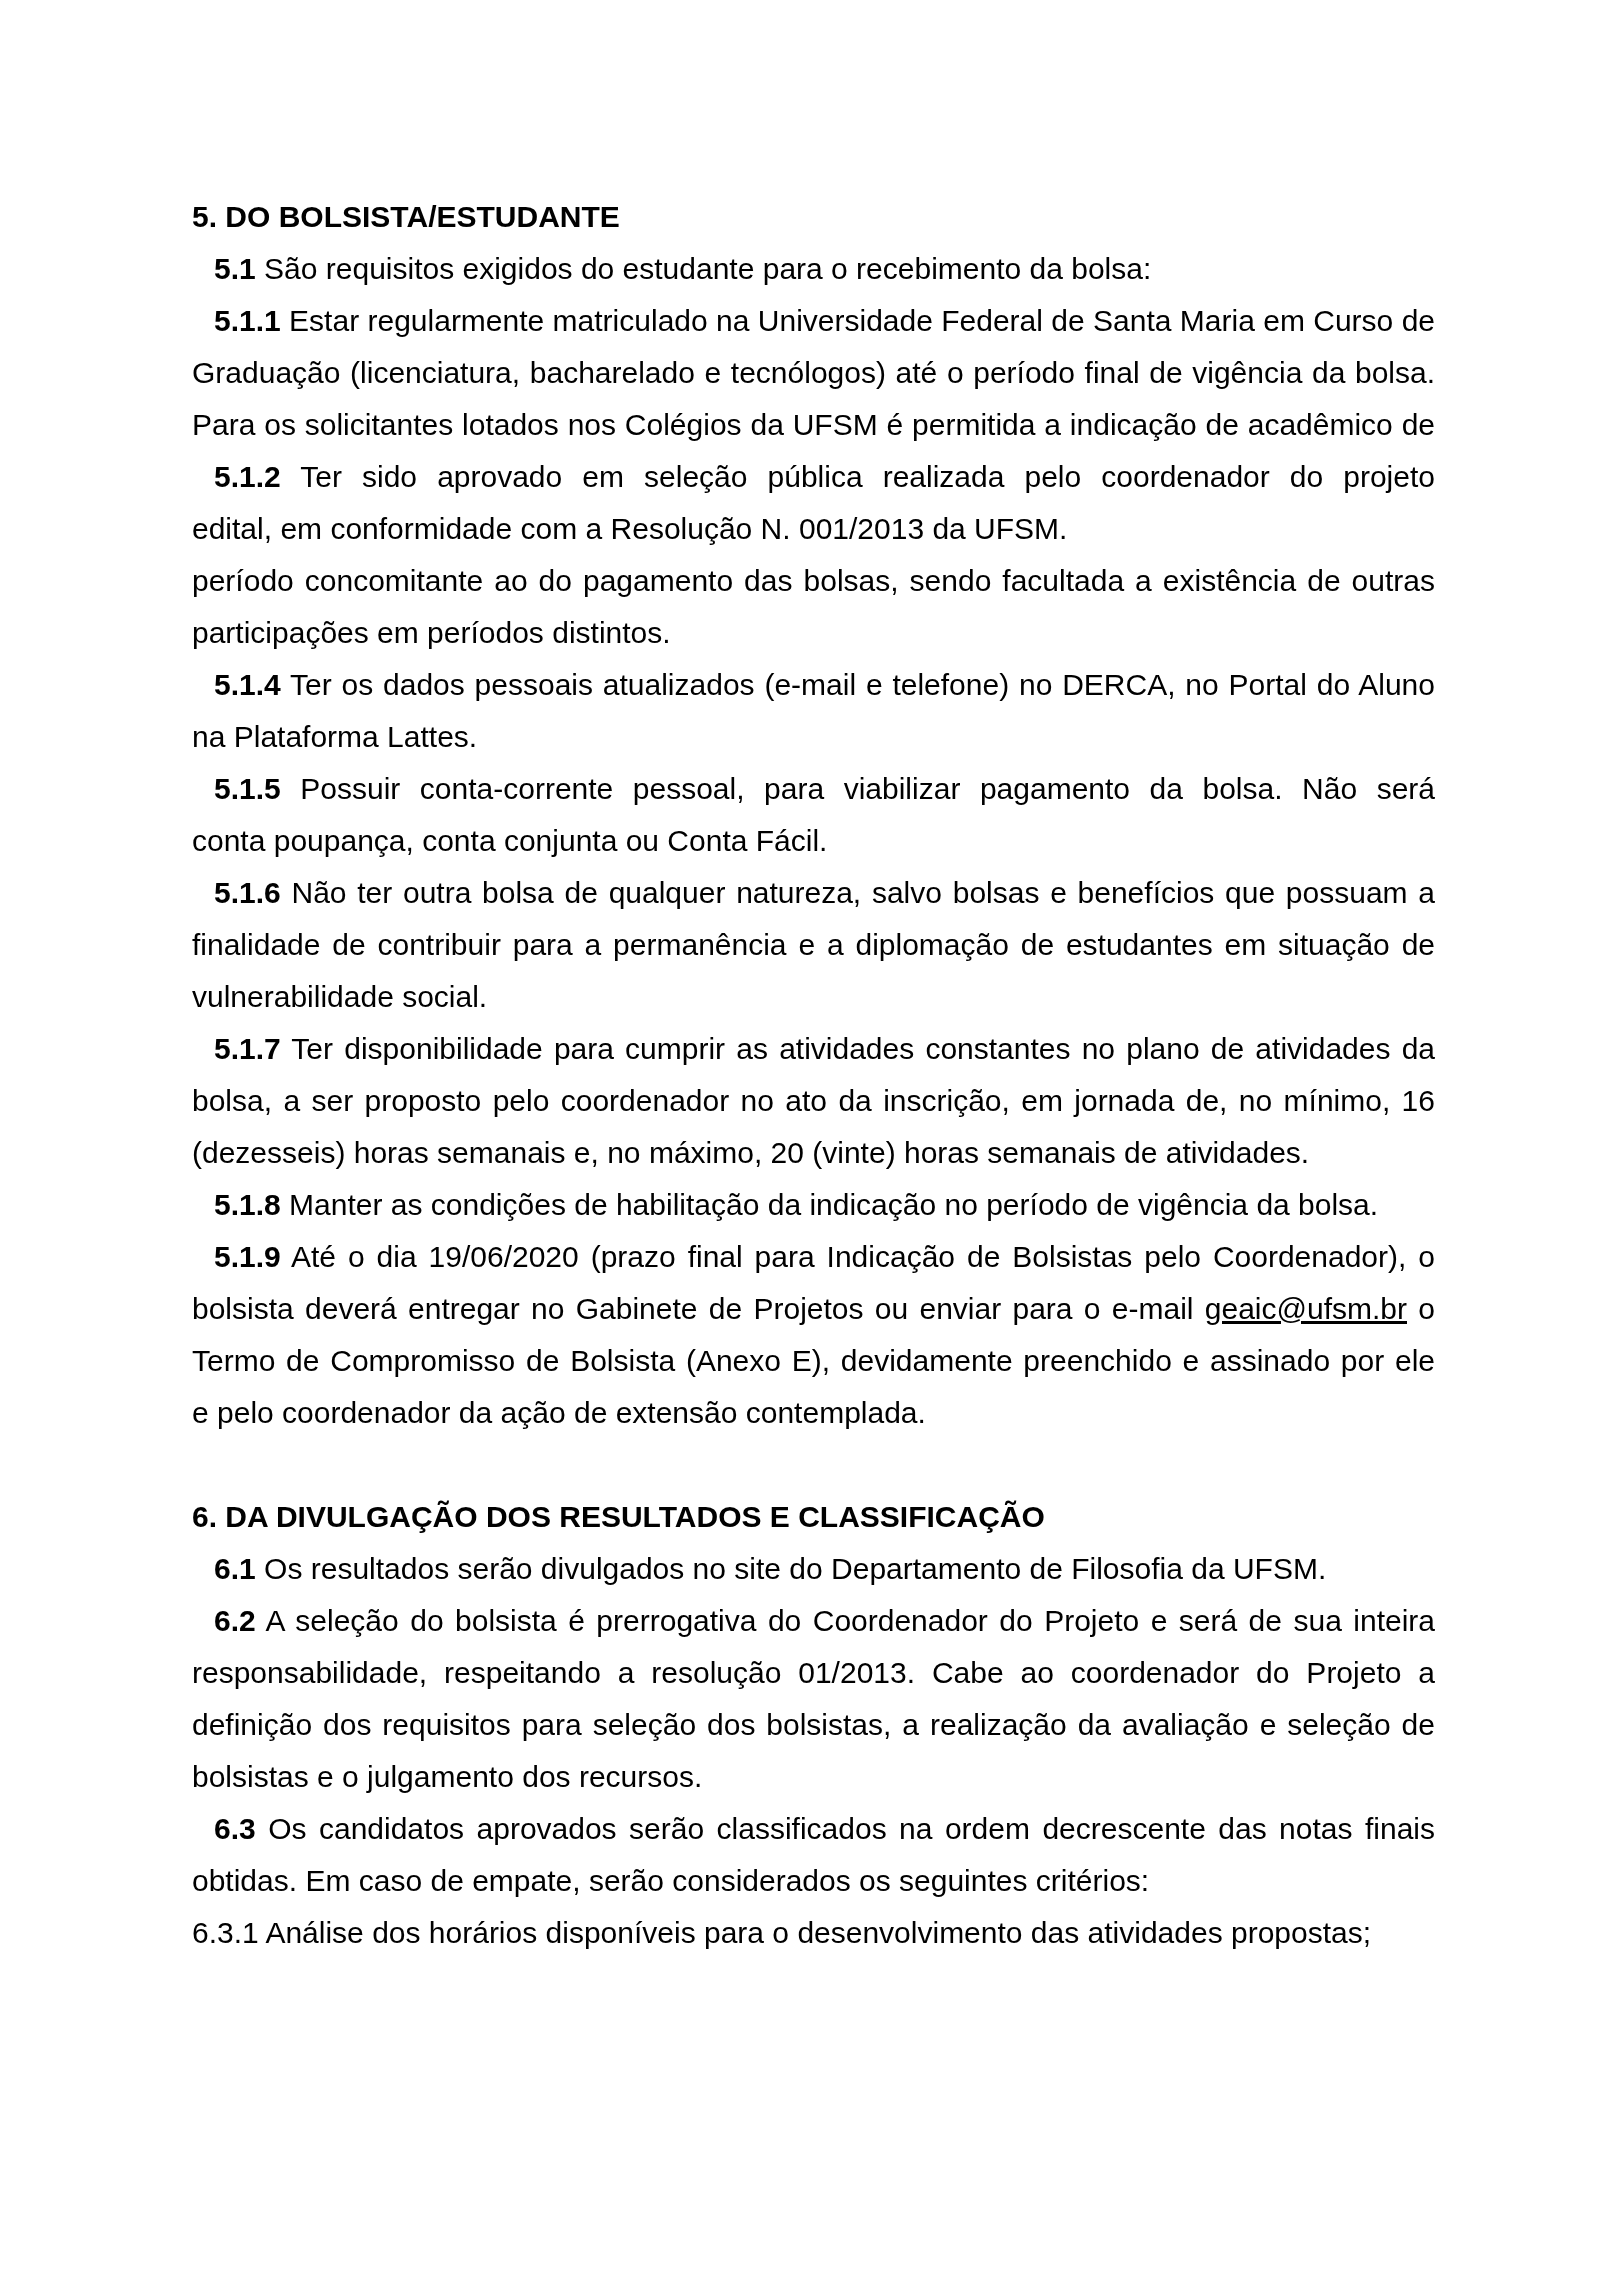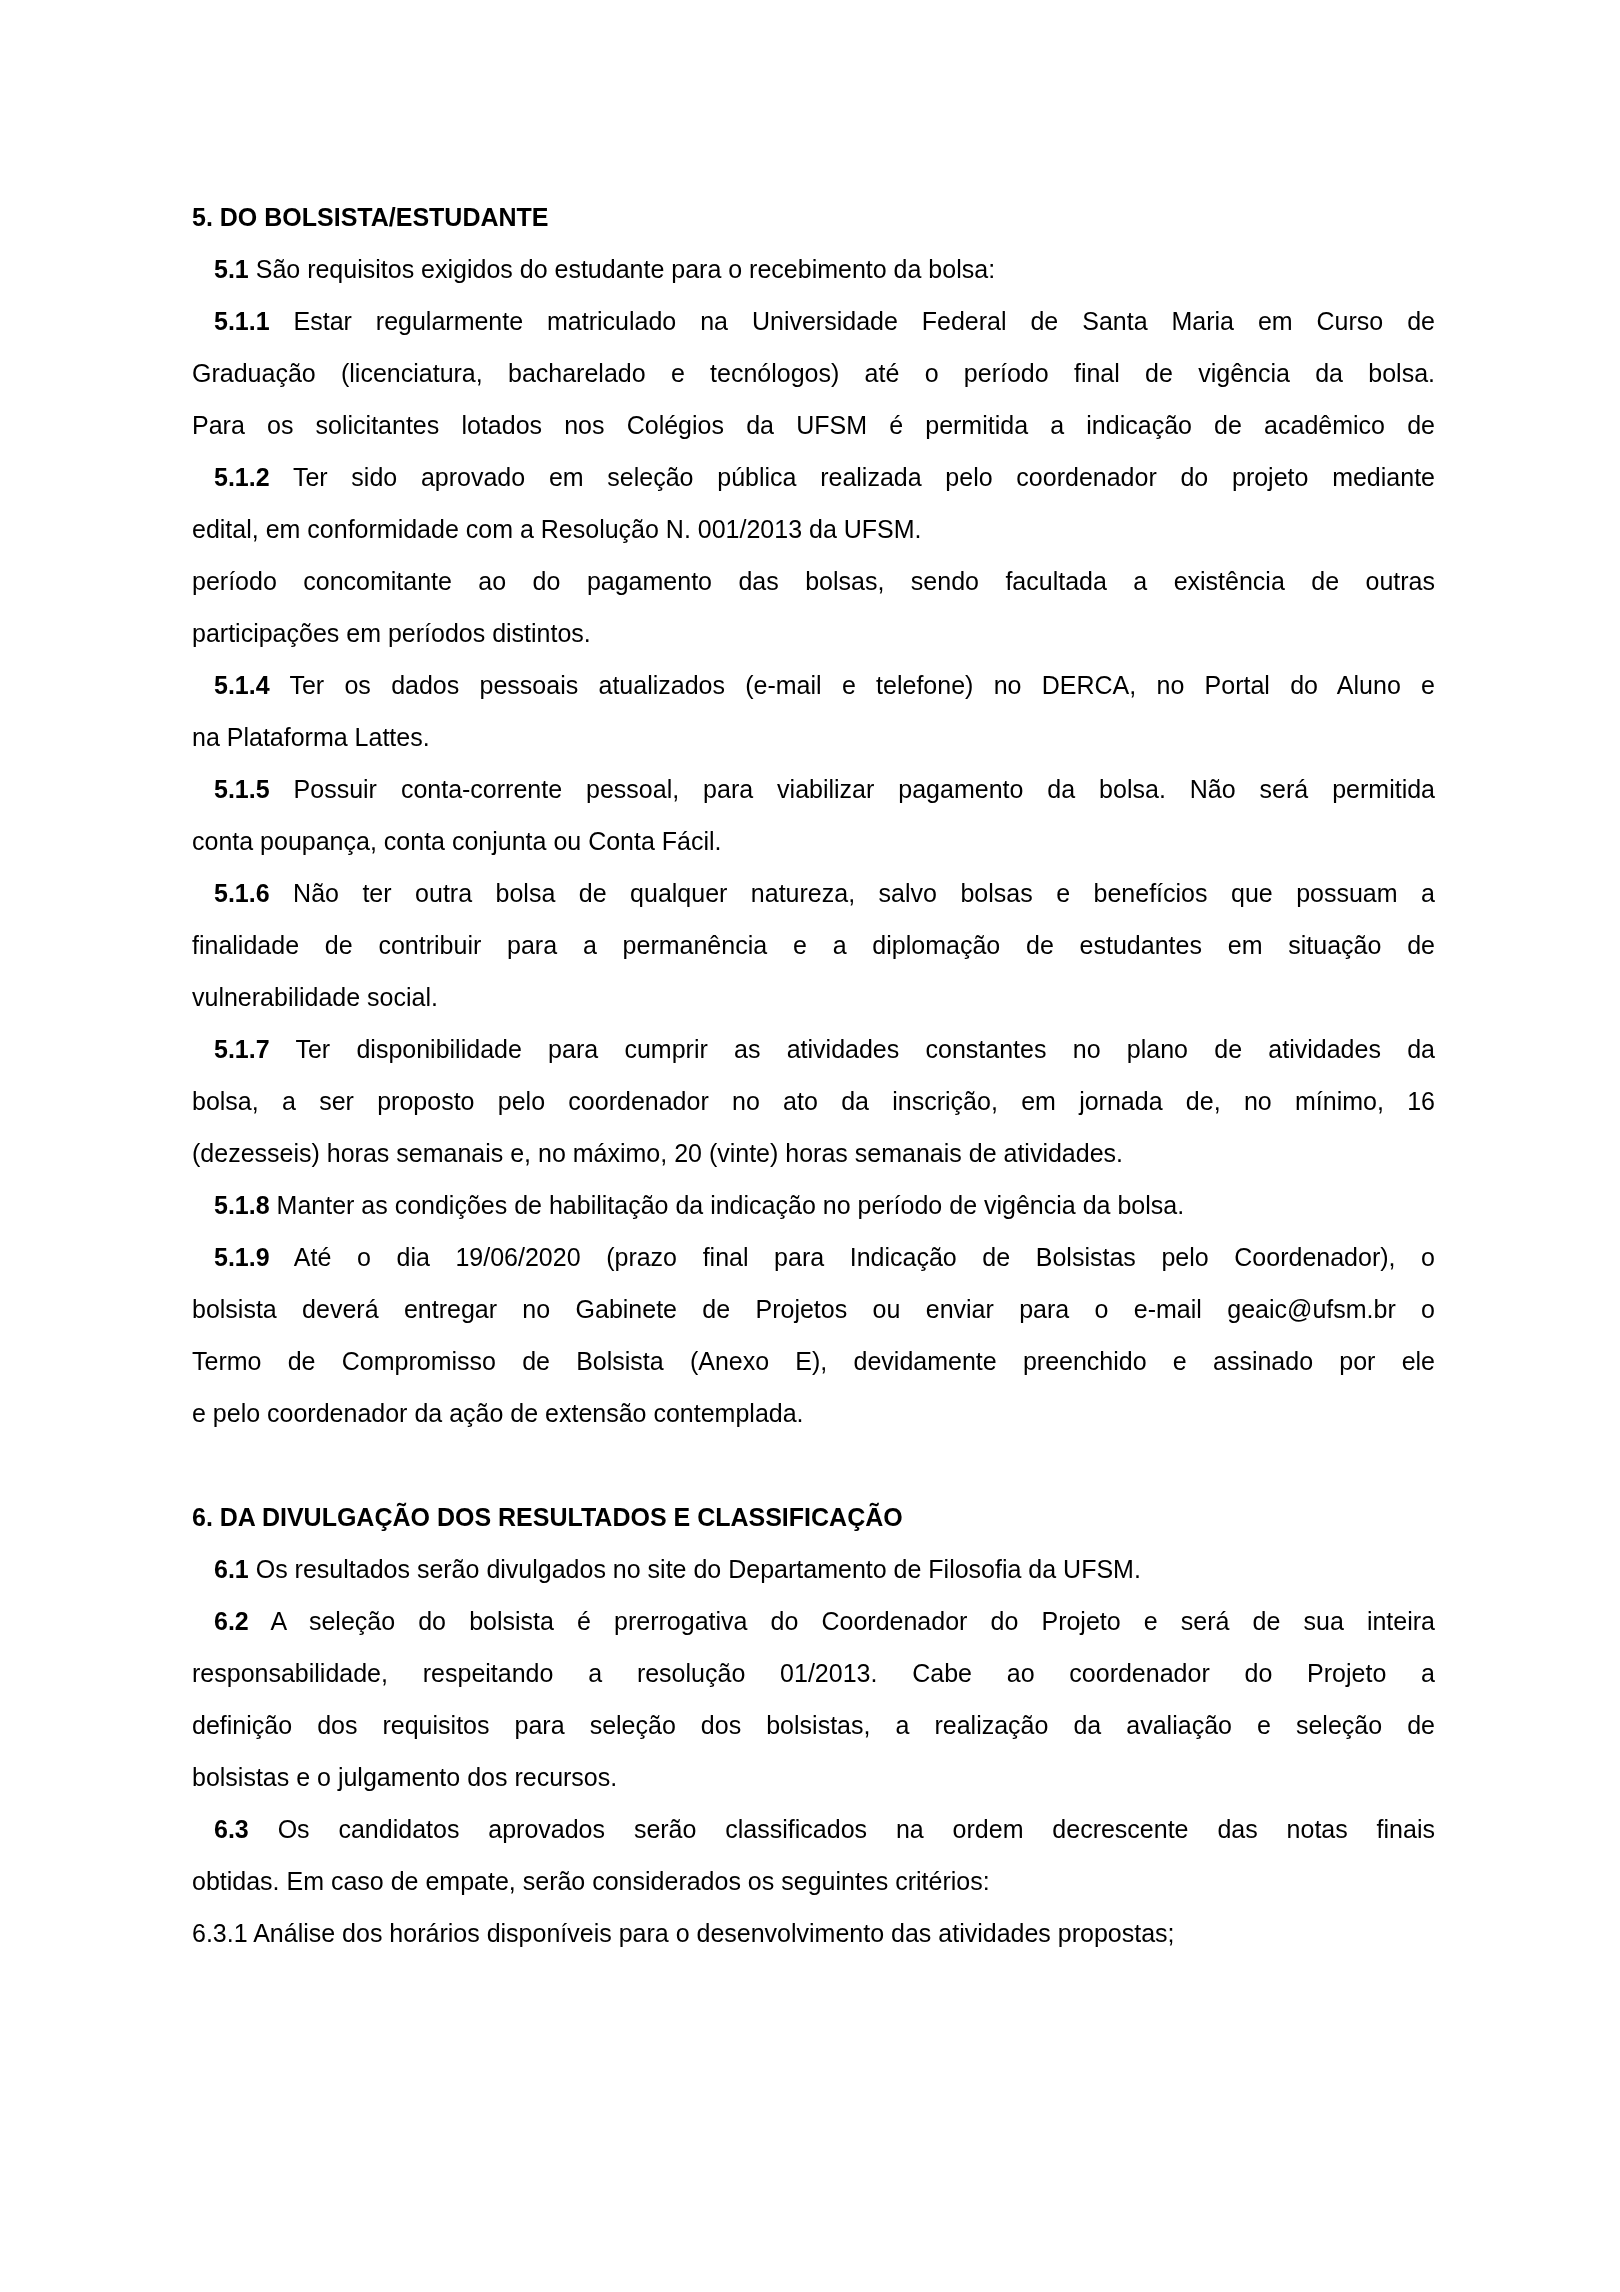--- a/index.html
+++ b/index.html
@@ -4,21 +4,21 @@
 <title>Document</title>
 <style>
   html,body{margin:0;padding:0;background:#ffffff;}
   .page{
     position:relative;
     width:1620px;
     height:2293px;
     background:#ffffff;
     color:#000000;
     font-family:"Liberation Sans","DejaVu Sans",sans-serif;
-    font-size:25px;
+    font-size:30px;
     overflow:hidden;
   }
   .content{
     position:absolute;
     left:192px;
     top:191px;
     width:1243px;
   }
   .ln{
     height:52px;
@@ -33,21 +33,21 @@
   }
   .j::after{
     content:"";
     display:inline-block;
     width:100%;
     height:0;
   }
   .hd{font-weight:700;}
   .num{font-weight:700;margin-left:22px;}
   .blank{}
-  a.u{color:#000000;cursor:pointer;}
+  a.u{color:#000000;text-decoration:underline;cursor:pointer;}
 </style>
 </head>
 <body>
 
 <div class="page">
   <div class="content">
 
     <div class="ln hd">5. DO BOLSISTA/ESTUDANTE</div>
 
     <div class="ln"><b class="num">5.1</b><span> São requisitos exigidos do estudante para o recebimento da bolsa:</span></div>

